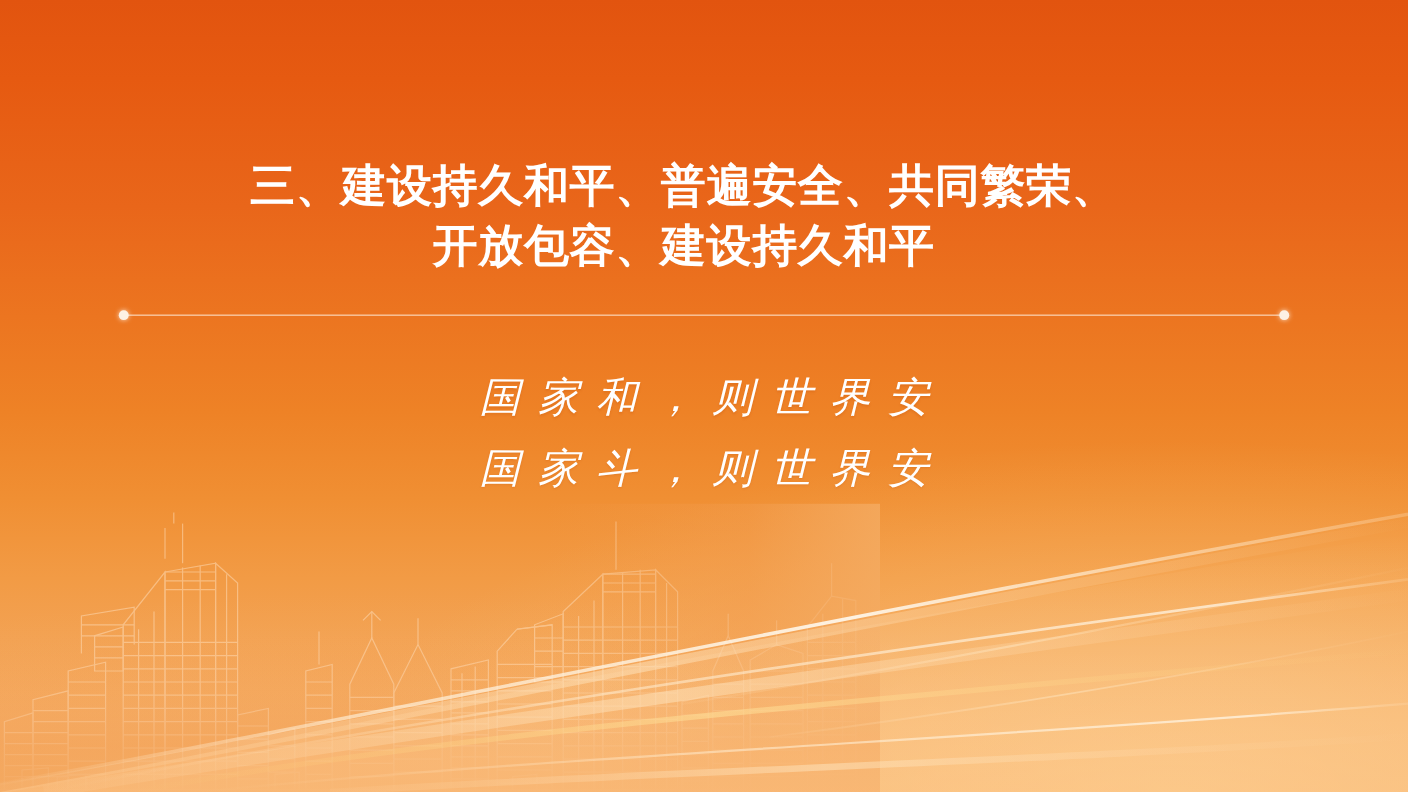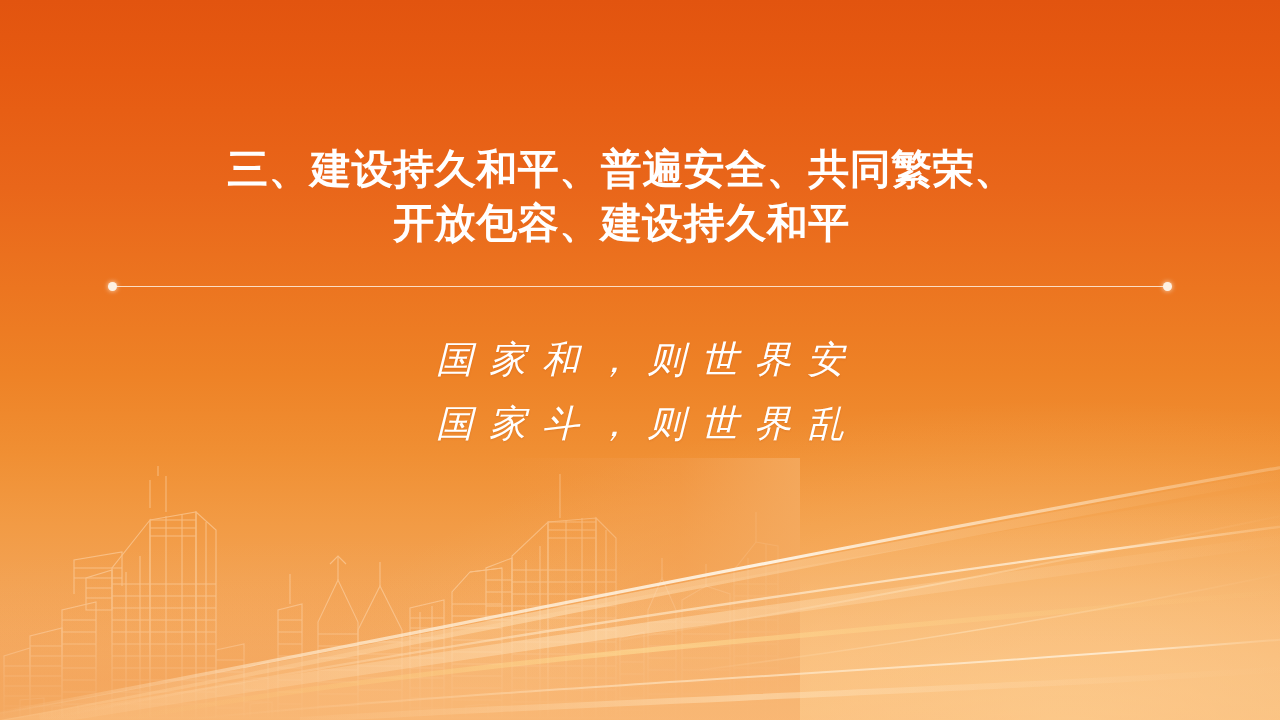--- a/index.html
+++ b/index.html
@@ -141,21 +141,21 @@
   .quote-block {
     position: absolute;
     top: 330px;
     left: 0;
     width: 1280px;
     text-align: center;
     color: #ffffff;
     pointer-events: none;
   }
   .quote-line {
-    font-family: Liberation Mono, monospace;
+    font-family: Liberation Sans, sans-serif;
     font-size: 37px;
     line-height: 64px;
     letter-spacing: 16px;
     text-indent: 16px;
     font-style: italic;
     white-space: nowrap;
     text-shadow: 0 1px 2px rgba(170,60,0,0.18);
   }
 </style>
 </head>
@@ -331,16 +331,16 @@
   </div>
 
   <div class="divider">
     <div class="rule"></div>
     <div class="node left"></div>
     <div class="node right"></div>
   </div>
 
   <div class="quote-block">
     <div class="quote-line">国家和，则世界安</div>
-    <div class="quote-line">国家斗，则世界乱</div>
+    <div class="quote-line">国家斗，则世界安</div>
   </div>
 
 </div>
 
 </body></html>

